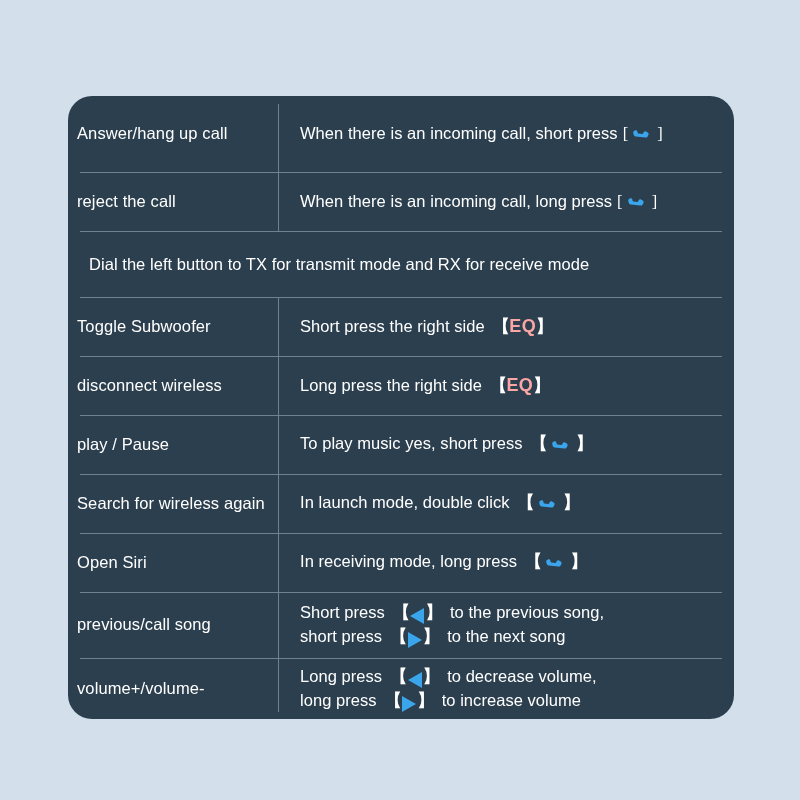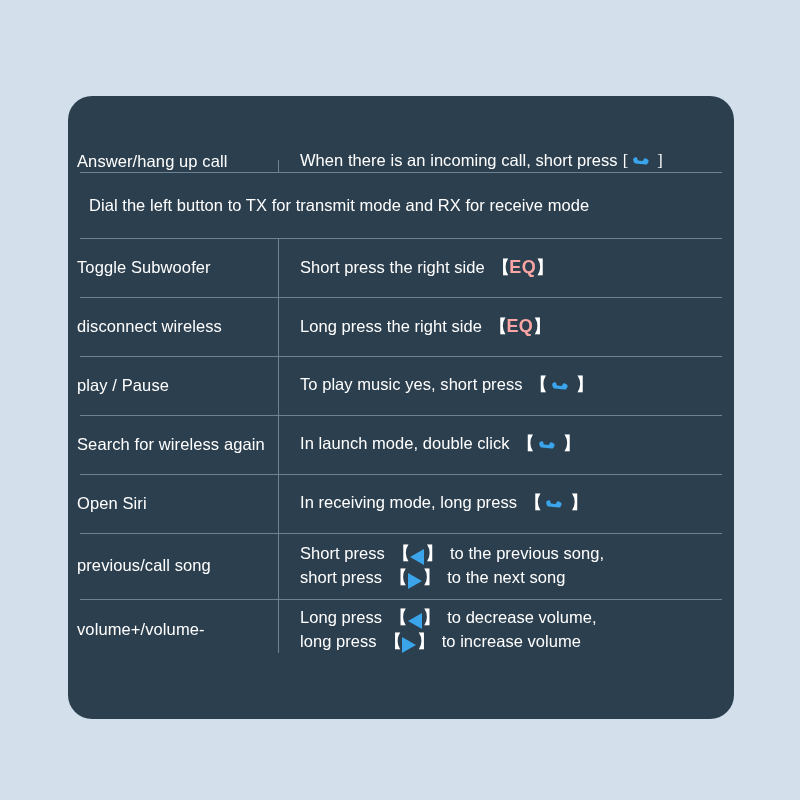--- a/index.html
+++ b/index.html
@@ -37,21 +37,21 @@
 
   .row {
     position: relative;
     display: flex;
     align-items: stretch;
     box-sizing: border-box;
     flex: 0 0 auto;
   }
   .row.r-single { height: 59px; }
   .row.r-double { height: 66px; }
-  .row.r-first  { height: 76px; align-items: flex-end; }
+  .row.r-first  { height: 76px; }
   .row.r-last   { height: 62px; }
 
   
   .row + .row::before {
     content: "";
     position: absolute;
     left: 12px;
     right: 12px;
     top: 0;
     height: 1px;
@@ -166,20 +166,32 @@
       </div>
       <div class="cell-right">
         <div class="desc">
           <span>When there is an incoming call, short press</span><span class="sp"></span><span class="brk-thin">[</span><span class="sp"></span><span class="ico ico-phone"><svg viewBox="0 0 24 24" width="19" height="19">
                 <path d="M6.2 3.2c-1.3-.6-2.6.1-3.1 1.3l-.9 2.2c-.4 1 -.1 2.1.7 2.8 3.0 2.6 6.2 5.8 8.8 8.8.7.8 1.8 1.1 2.8.7l2.2-.9c1.2-.5 1.9-1.8 1.3-3.1l-1.0-2.2c-.5-1.1-1.8-1.6-2.9-1.1l-1.5.7c-.4.2-.9.1-1.2-.2l-3.5-3.5c-.3-.3-.4-.8-.2-1.2l.7-1.5c.5-1.1 0-2.4-1.1-2.9z" fill="#3aa5ea" transform="rotate(-38 12 12)"></path>
               </svg></span><span class="sp"></span><span class="brk-thin">]</span>
         </div>
       </div>
     </div>
 
+    <div class="row r-single">
+      <div class="cell-left">
+        <span class="label">reject the call</span>
+      </div>
+      <div class="cell-right">
+        <div class="desc">
+          <span>When there is an incoming call, long press</span><span class="sp"></span><span class="brk-thin">[</span><span class="sp"></span><span class="ico ico-phone"><svg viewBox="0 0 24 24" width="19" height="19">
+                <path d="M6.2 3.2c-1.3-.6-2.6.1-3.1 1.3l-.9 2.2c-.4 1 -.1 2.1.7 2.8 3.0 2.6 6.2 5.8 8.8 8.8.7.8 1.8 1.1 2.8.7l2.2-.9c1.2-.5 1.9-1.8 1.3-3.1l-1.0-2.2c-.5-1.1-1.8-1.6-2.9-1.1l-1.5.7c-.4.2-.9.1-1.2-.2l-3.5-3.5c-.3-.3-.4-.8-.2-1.2l.7-1.5c.5-1.1 0-2.4-1.1-2.9z" fill="#3aa5ea" transform="rotate(-38 12 12)"></path>
+              </svg></span><span class="sp"></span><span class="brk-thin">]</span>
+        </div>
+      </div>
+    </div>
 
     <div class="row r-double">
       <div class="cell-right">
         <div class="desc wrap">Dial the left button to TX for transmit mode and RX for receive mode</div>
       </div>
     </div>
 
     <div class="row r-single">
       <div class="cell-left">
         <span class="label">Toggle Subwoofer</span>

